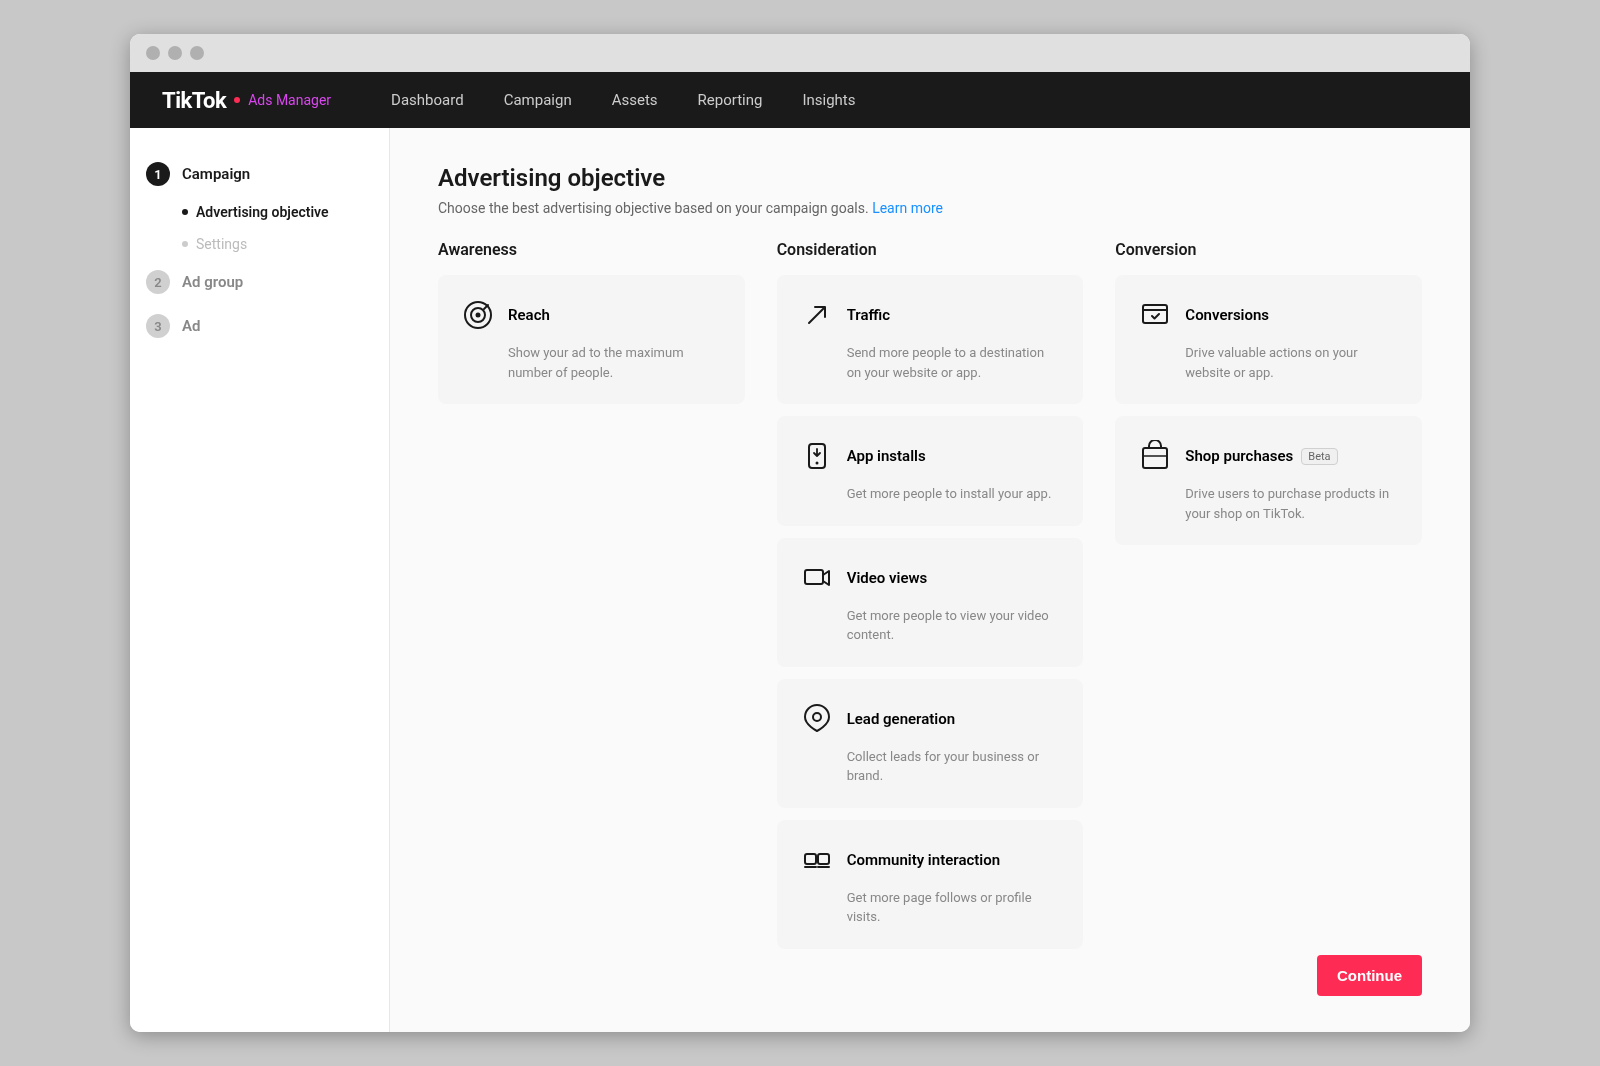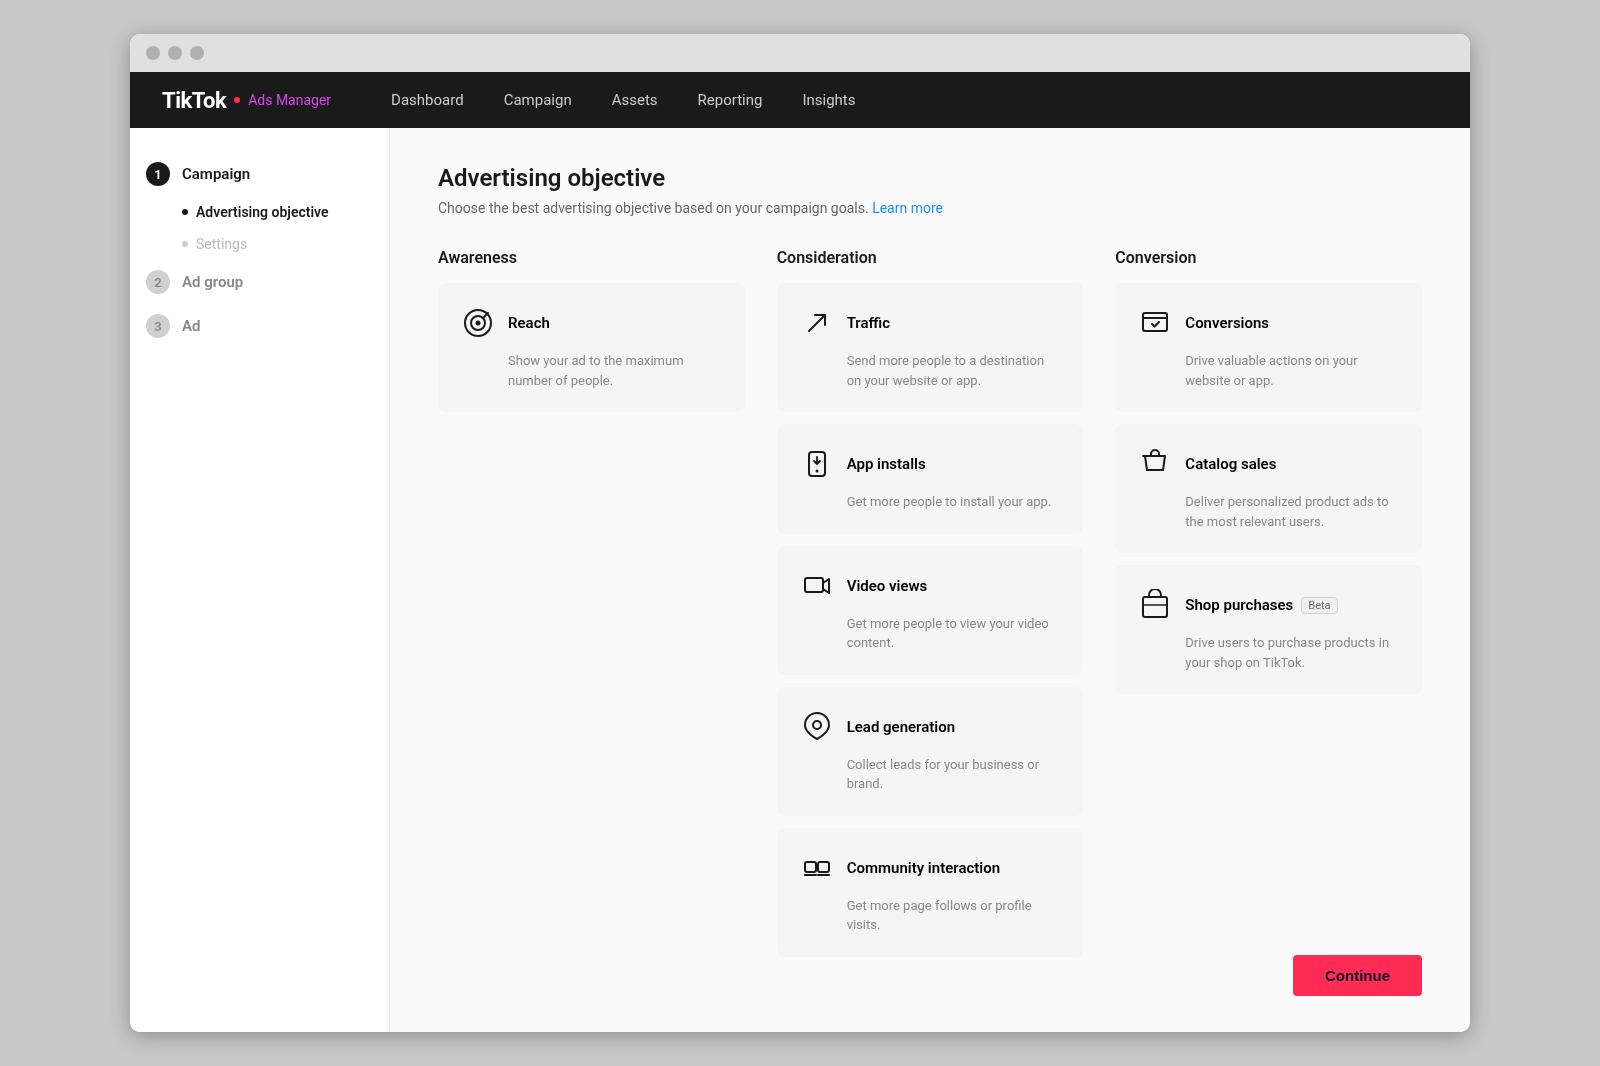--- a/index.html
+++ b/index.html
@@ -160,21 +160,21 @@
     }
     .page-title {
       font-size: 24px;
       font-weight: 600;
       color: #1a1a1a;
       margin-bottom: 8px;
     }
     .page-subtitle {
       font-size: 14px;
       color: #666;
-      margin-bottom: 32px;
+      margin-bottom: 24px;
     }
     .learn-more {
       color: #1890ff;
       cursor: pointer;
       text-decoration: none;
     }
     .objectives-grid {
       display: grid;
       grid-template-columns: 1fr 1fr 1fr;
       gap: 32px;
@@ -239,24 +239,24 @@
     .continue-btn-wrapper {
       position: sticky;
       bottom: 0;
       display: flex;
       justify-content: flex-end;
       padding: 16px 0 0;
       background: transparent;
     }
     .continue-btn {
       background: #fe2c55;
-      color: #0f172a;
+      color: #ffffff;
       border: none;
       border-radius: 4px;
-      padding: 12px 32px;
+      padding: 12px 20px;
       font-size: 15px;
       font-weight: 600;
       cursor: pointer;
     }
 
     
     svg { display: block; }
   </style>
 </head>
 <body>
@@ -427,33 +427,20 @@
                       <rect x="4" y="6" width="24" height="18" rx="2" stroke="#1a1a1a" stroke-width="2" fill="none"></rect>
                       <path d="M4 11h24" stroke="#1a1a1a" stroke-width="2"></path>
                       <path d="M13 17l2.5 2.5L20 15" stroke="#1a1a1a" stroke-width="2" stroke-linecap="round" stroke-linejoin="round"></path>
                     </svg>
                   </div>
                   <span class="card-title">Conversions</span>
                 </div>
                 <p class="card-desc">Drive valuable actions on your website or app.</p>
               </div>
 
-              <div class="objective-card">
-                <div class="card-header">
-                  <div class="card-icon">
-                    <svg width="32" height="32" viewBox="0 0 32 32" fill="none" xmlns="http://www.w3.org/2000/svg">
-                      <path d="M6 8h20l-2 14H8L6 8z" stroke="#1a1a1a" stroke-width="2" stroke-linejoin="round" fill="none"></path>
-                      <path d="M4 8H6" stroke="#1a1a1a" stroke-width="2" stroke-linecap="round"></path>
-                      <path d="M12 8V6a4 4 0 0 1 8 0v2" stroke="#1a1a1a" stroke-width="2" stroke-linecap="round"></path>
-                    </svg>
-                  </div>
-                  <span class="card-title">Catalog sales</span>
-                </div>
-                <p class="card-desc">Deliver personalized product ads to the most relevant users.</p>
-              </div>
 
               <div class="objective-card">
                 <div class="card-header">
                   <div class="card-icon">
                     <svg width="32" height="32" viewBox="0 0 32 32" fill="none" xmlns="http://www.w3.org/2000/svg">
                       <rect x="4" y="8" width="24" height="20" rx="2" stroke="#1a1a1a" stroke-width="2" fill="none"></rect>
                       <path d="M10 8V6a6 6 0 0 1 12 0v2" stroke="#1a1a1a" stroke-width="2" stroke-linecap="round"></path>
                       <path d="M4 16h24" stroke="#1a1a1a" stroke-width="1.5"></path>
                     </svg>
                   </div>

